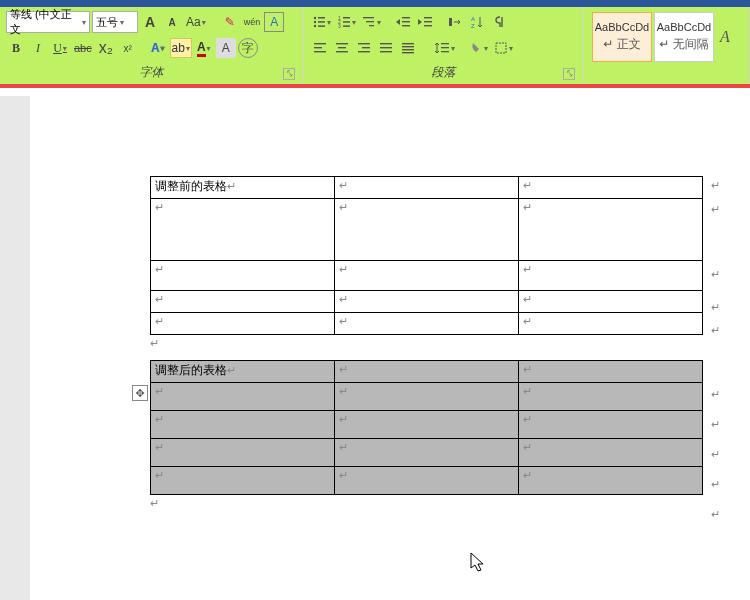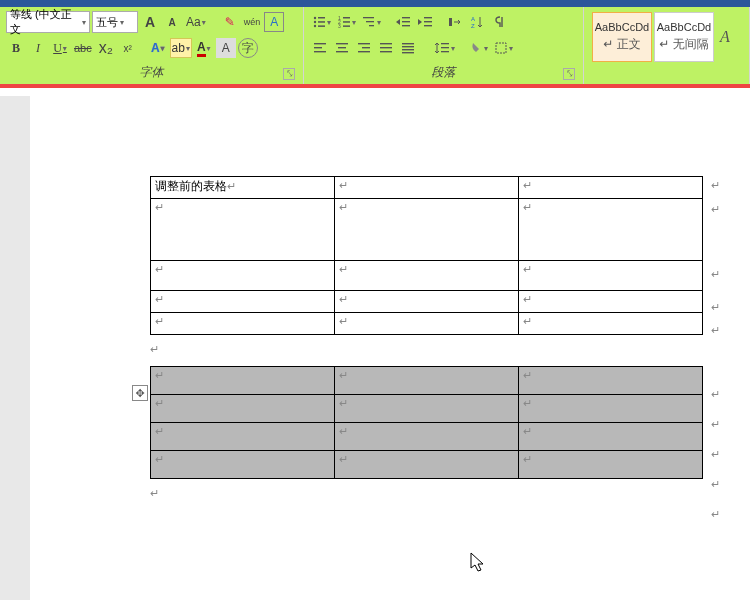--- a/index.html
+++ b/index.html
@@ -17,21 +17,21 @@
 .dd-sm { font-size: 8px; color: #666; margin-left: 1px; }
 .bordbox { border: 1px solid #888; }
 .styles-gallery { display: flex; gap: 2px; padding: 2px; }
 .style-item { width: 60px; height: 50px; border: 1px solid #ccc; background: #fff; display: flex; flex-direction: column; align-items: center; justify-content: center; cursor: pointer; font-size: 10px; }
 .style-item.sel { border-color: #f2ae46; background: #fdeed8; }
 .style-preview { font-size: 11px; color: #333; }
 .style-name { font-size: 12px; color: #555; margin-top: 3px; }
 .doc-area { position: absolute; top: 96px; left: 0; right: 0; bottom: 0; overflow: hidden; }
 .page-margin { position: absolute; left: 0; top: 0; width: 30px; bottom: 0; background: #e8e8e8; }
 .page { position: absolute; left: 30px; top: 0; right: 0; bottom: 0; background: #fff; padding: 80px 0 0 120px; }
-.tbl { border-collapse: collapse; margin-bottom: 6px; }
+.tbl { border-collapse: collapse; }
 .tbl td { border: 1px solid #000; width: 184px; height: 22px; padding: 1px 4px; font-size: 12px; vertical-align: top; position: relative; }
 .pmk { font-size: 11px; color: #888; }
 .para-mark { font-size: 11px; color: #888; display: inline-block; margin: 2px 0 10px 0; }
 .tbl.sel td { background: #b8b8b8; }
 .tbl.sel { position: relative; }
 .move-handle { position: absolute; width: 16px; height: 16px; border: 1px solid #888; background: #fff; display: flex; align-items: center; justify-content: center; font-size: 11px; color: #555; cursor: move; left: 132px; top: 289px; }
 .endmk { position: absolute; font-size: 11px; color: #888; }
 .cursor-arrow { position: absolute; left: 470px; top: 456px; pointer-events: none; z-index: 10; }
 .hl-yellow { background: #fff2a8; border: 1px solid #d4c657; }
 svg { display: block; }
@@ -275,20 +275,25 @@
             <td><span class="pmk">↵</span></td>
             <td><span class="pmk">↵</span></td>
             <td><span class="pmk">↵</span></td>
           </tr>
     </tbody>
       </table>
     <span class="para-mark">↵</span>
 
     <table class="tbl sel">
       <tbody>
+          <tr>
+            <td><span>调整后的表格</span><span class="pmk">↵</span></td>
+            <td><span class="pmk">↵</span></td>
+            <td><span class="pmk">↵</span></td>
+          </tr>
       <tr>
             <td style="height:28px"><span class="pmk">↵</span></td>
             <td><span class="pmk">↵</span></td>
             <td><span class="pmk">↵</span></td>
           </tr>
       <tr>
             <td style="height:28px"><span class="pmk">↵</span></td>
             <td><span class="pmk">↵</span></td>
             <td><span class="pmk">↵</span></td>
           </tr>

